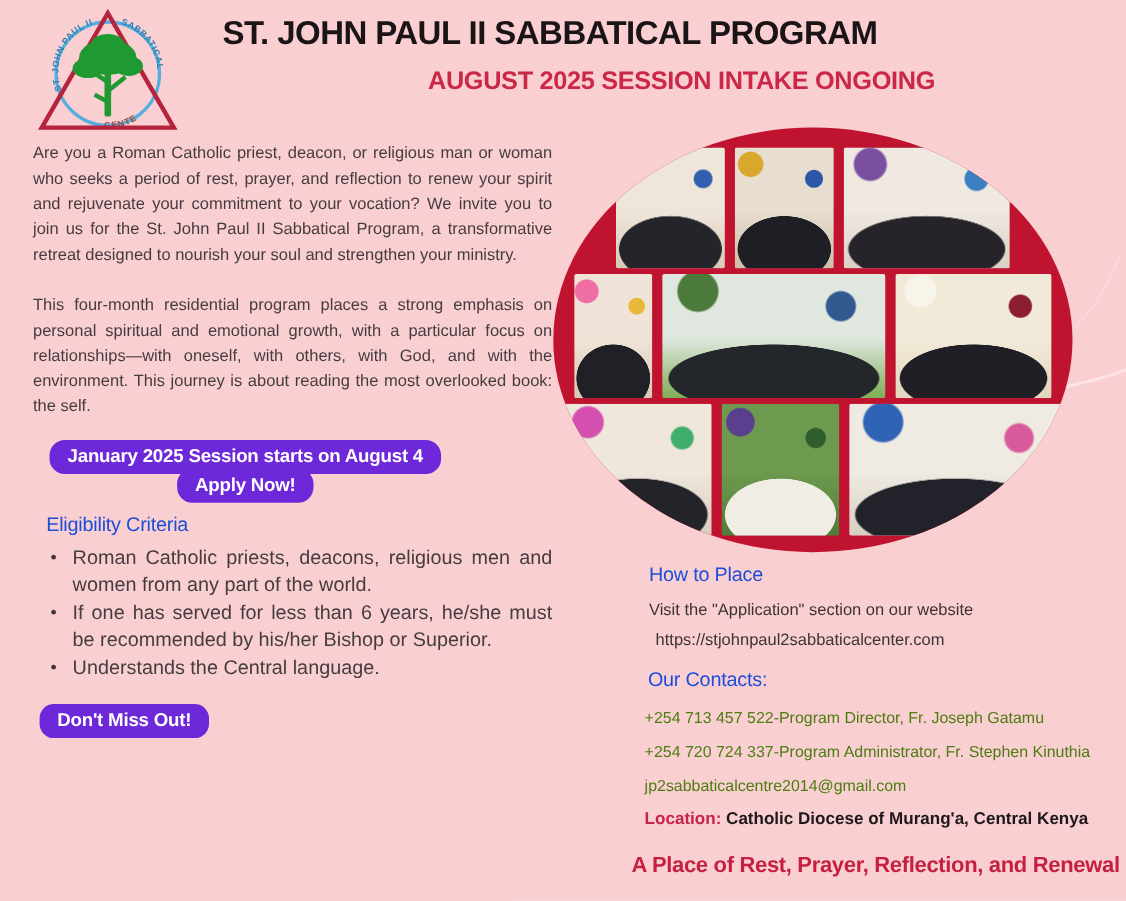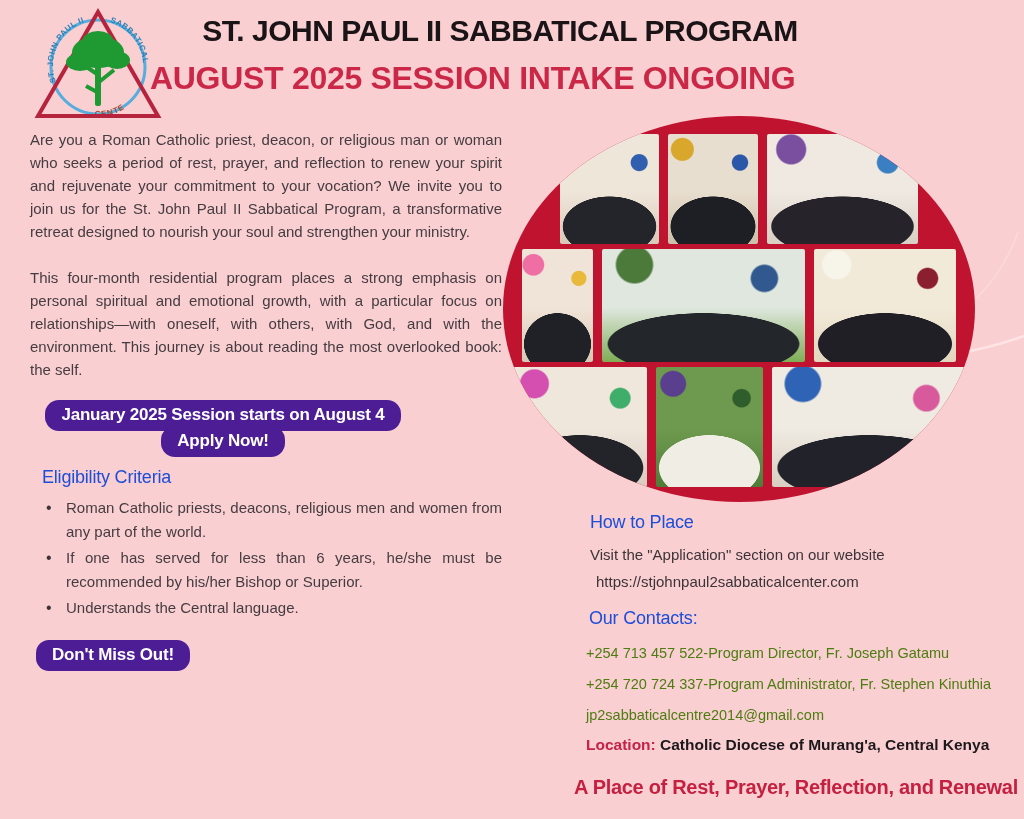--- a/index.html
+++ b/index.html
@@ -12,44 +12,44 @@
   }
   
   .logo { position:absolute; left:30px; top:4px; width:136px; height:122px; }
   .title {
     position:absolute; left:150px; top:14px; width:700px;
     text-align:center; font-weight:800; font-size:30px; letter-spacing:-0.5px;
     color:#1a1417; font-stretch:condensed; white-space:nowrap;
   }
   .subtitle {
     position:absolute; left:150px; top:60px; width:700px;
-    text-align:left; font-weight:800; font-size:32px; letter-spacing:-0.3px;
+    text-align:right; font-weight:800; font-size:23px; letter-spacing:-0.3px;
     color:#cb2847; font-stretch:condensed; white-space:nowrap;
   }
   
   .left-col { position:absolute; left:30px; top:128px; width:472px; }
   .body-text {
     font-size:15px; line-height:23px; text-align:justify; color:#453c40;
   }
   .p1 { margin-bottom:23px; }
   .p2 { margin-bottom:19px; }
   .banner-wrap { width:402px; margin-left:-8px; text-align:center; }
   .pill {
-    display:inline-block; background:#4c1d95; color:#fff; font-weight:bold;
+    display:inline-block; background:#6d28d9; color:#fff; font-weight:bold;
     border-radius:14px; padding:5px 16px 6px; font-size:17px; letter-spacing:-0.2px;
     white-space:nowrap;
   }
   .pill-apply { display:inline-block; margin-top:-5px; position:relative; font-size:17px; }
   .section-h {
     color:#1d4ed8; font-weight:400; font-size:18px; letter-spacing:-0.2px;
     margin:10px 0 8px 12px;
   }
   ul.elig { list-style:none; margin-left:14px; width:458px; }
   ul.elig li {
-    position:relative; padding-left:22px; font-size:15px; line-height:23.5px;
+    position:relative; padding-left:22px; font-size:18px; line-height:23.5px;
     text-align:justify; margin-bottom:3px; color:#453c40;
   }
   ul.elig li::before {
     content:"•"; position:absolute; left:2px; top:0; color:#3d3437; font-size:16px;
   }
   .dont-pill { margin:17px 0 12px 6px; font-size:17px; border-radius:13px; }
   
   .collage {
     position:absolute; left:503px; top:116px; width:472px; height:386px;
     background:#c0132f; border-radius:50%; overflow:hidden;

